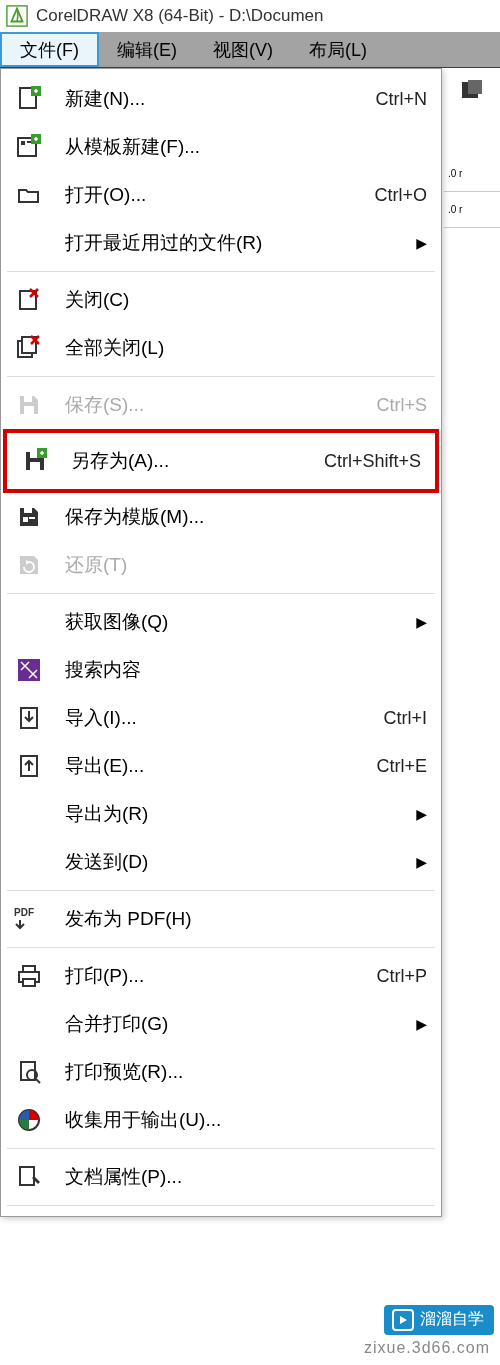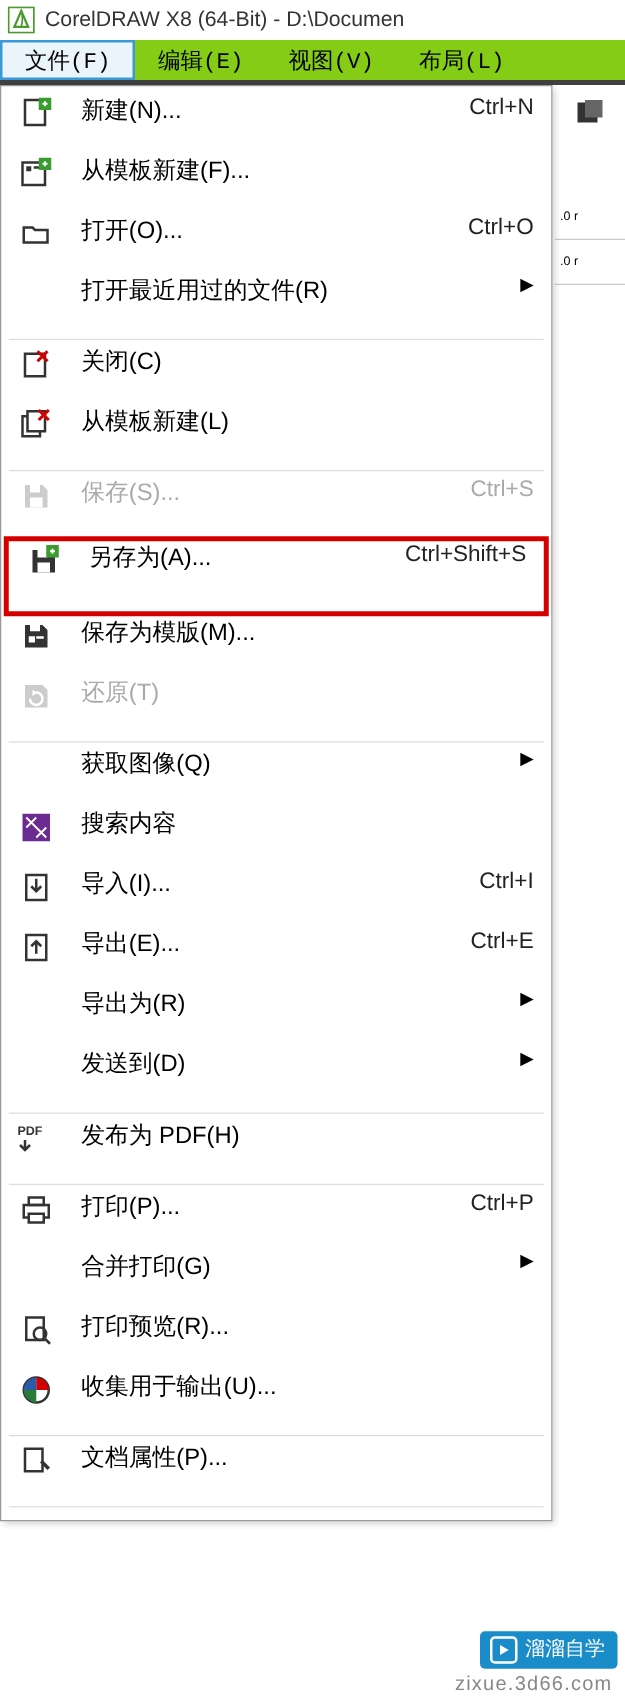--- a/index.html
+++ b/index.html
@@ -26,23 +26,22 @@
       flex-shrink: 0;
     }
     .title-text {
       font-size: 17px;
       color: #333;
       white-space: nowrap;
     }
     .menubar {
       display: flex;
       height: 36px;
-      background: #84cc16;
-      border-bottom: 4px solid #404040;
-      font-family: Liberation Mono, monospace;
+      background: #a3a3a3;
+      border-bottom: 1px solid #404040;
     }
     .menubar-item {
       padding: 6px 18px;
       font-size: 18px;
       color: #000;
       cursor: pointer;
       display: flex;
       align-items: center;
     }
     .menubar-item.active {
@@ -54,21 +53,21 @@
       top: 68px;
       left: 0;
       width: 442px;
       background: #fff;
       border: 1px solid #999;
       box-shadow: 2px 2px 6px rgba(0,0,0,0.2);
       padding: 6px 0;
     }
     .menu-item {
       display: flex;
-      align-items: flex-start;
+      align-items: center;
       height: 48px;
       padding: 0 14px 0 10px;
       cursor: pointer;
       position: relative;
     }
     .menu-item.disabled {
       color: #999;
       cursor: default;
     }
     .menu-item.highlighted {
@@ -262,21 +261,21 @@
   </div>
 
   <div class="menu-item">
     <span class="menu-icon">
       <svg width="26" height="26" viewBox="0 0 26 26">
           <rect x="2" y="6" width="14" height="16" fill="none" stroke="#333" stroke-width="2"></rect>
           <rect x="6" y="2" width="14" height="16" fill="#fff" stroke="#333" stroke-width="2"></rect>
           <path d="M15 1 L23 9 M23 1 L15 9" stroke="#d40000" stroke-width="2.5"></path>
         </svg>
     </span>
-    <span class="menu-label">从模板新建(L)</span>
+    <span class="menu-label">全部关闭(L)</span>
   </div>
 
   <div class="menu-separator"></div>
 
   <div class="menu-item disabled">
     <span class="menu-icon">
       <svg width="26" height="26" viewBox="0 0 26 26">
           <path d="M4 4 L4 22 L22 22 L22 8 L18 4 Z" fill="#ccc"></path>
           <rect x="8" y="14" width="10" height="8" fill="#fff"></rect>
           <rect x="8" y="4" width="8" height="6" fill="#fff"></rect>

